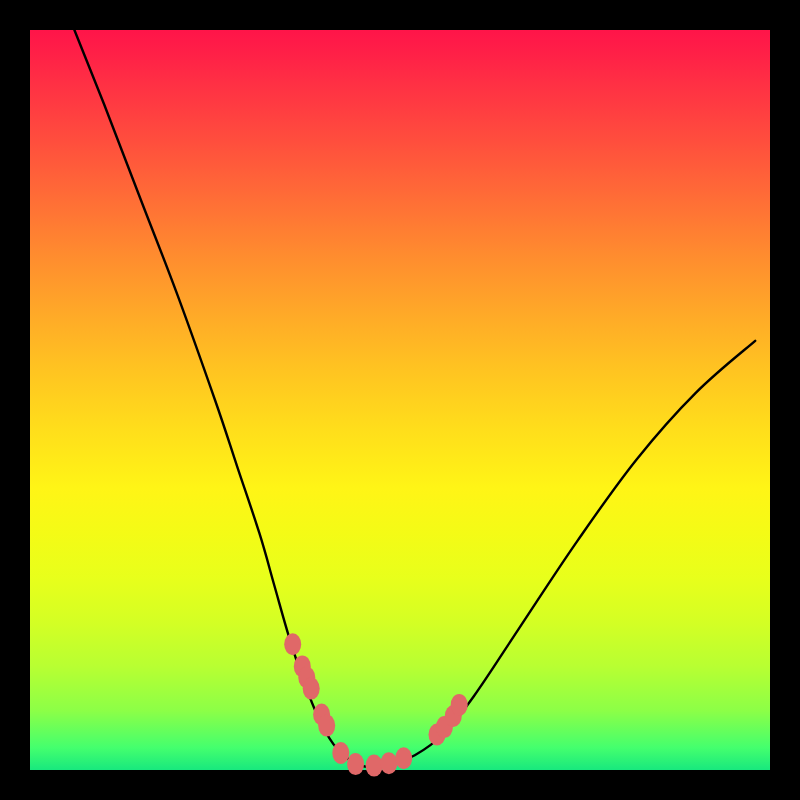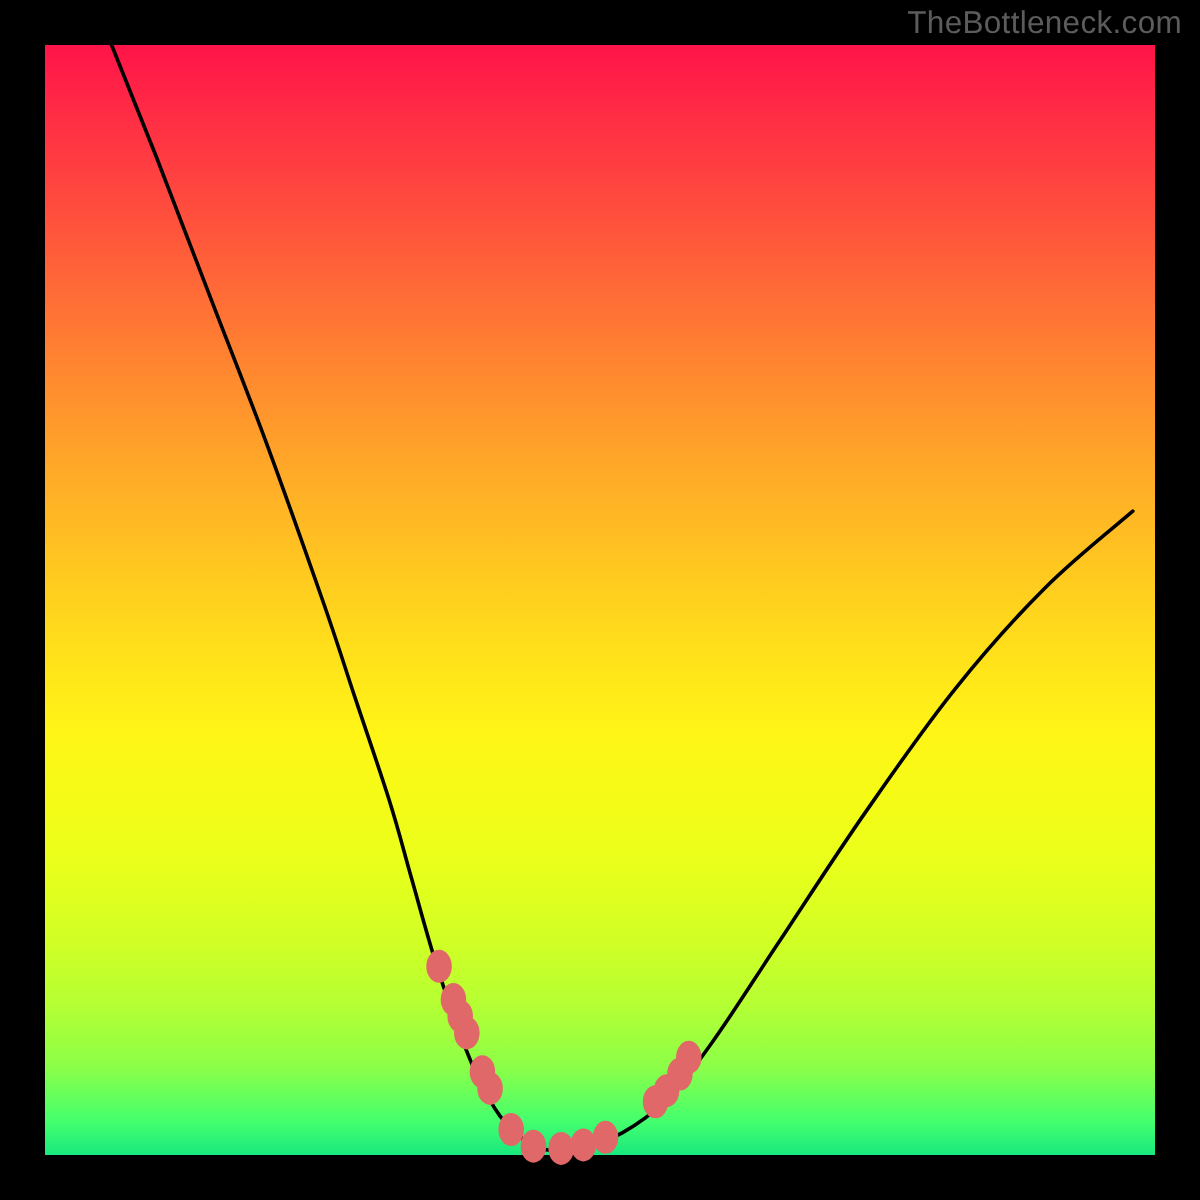--- a/index.html
+++ b/index.html
@@ -61,21 +61,20 @@
     top: 0;
     width: 740px;
     height: 740px;
     overflow: visible;
   }
 </style>
 </head>
 <body>
 
 <div class="frame">
-  <div class="watermark">TheBottleneck.com</div>
 
   <div class="plot-area">
 
     <svg class="curve" viewBox="0 0 740 740" preserveAspectRatio="none">
       <path id="curve-path" fill="none" stroke="#000" stroke-width="2.4" stroke-linecap="round" stroke-linejoin="round" d="M 44.4 0.0 C 49.7 13.3, 62.0 43.4, 74.0 74.0 C 86.0 104.6, 97.7 135.6, 111.0 170.2 C 124.3 204.8, 134.7 230.4, 148.0 266.4 C 161.3 302.4, 174.3 339.4, 185.0 370.0 C 195.7 400.6, 199.2 412.6, 207.2 436.6 C 215.2 460.6, 222.7 481.9, 229.4 503.2 C 236.1 524.5, 238.9 536.4, 244.2 555.0 C 249.5 573.6, 253.7 589.5, 259.0 606.8 C 264.3 624.1, 268.5 636.5, 273.8 651.2 C 279.1 665.9, 283.3 676.9, 288.6 688.2 C 293.9 699.5, 298.1 706.8, 303.4 714.1 C 308.7 721.4, 312.9 724.9, 318.2 728.9 C 323.5 732.9, 326.3 735.1, 333.0 736.3 C 339.7 737.5, 345.9 737.6, 355.2 735.6 C 364.5 733.6, 374.1 731.1, 384.8 725.2 C 395.5 719.3, 403.7 713.7, 414.4 703.0 C 425.1 692.3, 430.7 684.6, 444.0 666.0 C 457.3 647.4, 469.8 627.4, 488.4 599.4 C 507.0 571.4, 526.3 541.2, 547.6 510.6 C 568.9 480.0, 585.5 455.8, 606.8 429.2 C 628.1 402.6, 644.7 383.9, 666.0 362.6 C 687.3 341.3, 714.5 320.1, 725.2 310.8"></path>
       <g id="markers-group">
           <ellipse cx="262.7" cy="614.2" rx="8.5" ry="11" fill="#e06868" stroke="#c44f4f" stroke-width="0"></ellipse>
           <ellipse cx="272.3" cy="636.4" rx="8.5" ry="11" fill="#e06868" stroke="#c44f4f" stroke-width="0"></ellipse>
           <ellipse cx="276.8" cy="647.5" rx="8.5" ry="11" fill="#e06868" stroke="#c44f4f" stroke-width="0"></ellipse>
           <ellipse cx="281.2" cy="658.6" rx="8.5" ry="11" fill="#e06868" stroke="#c44f4f" stroke-width="0"></ellipse>

